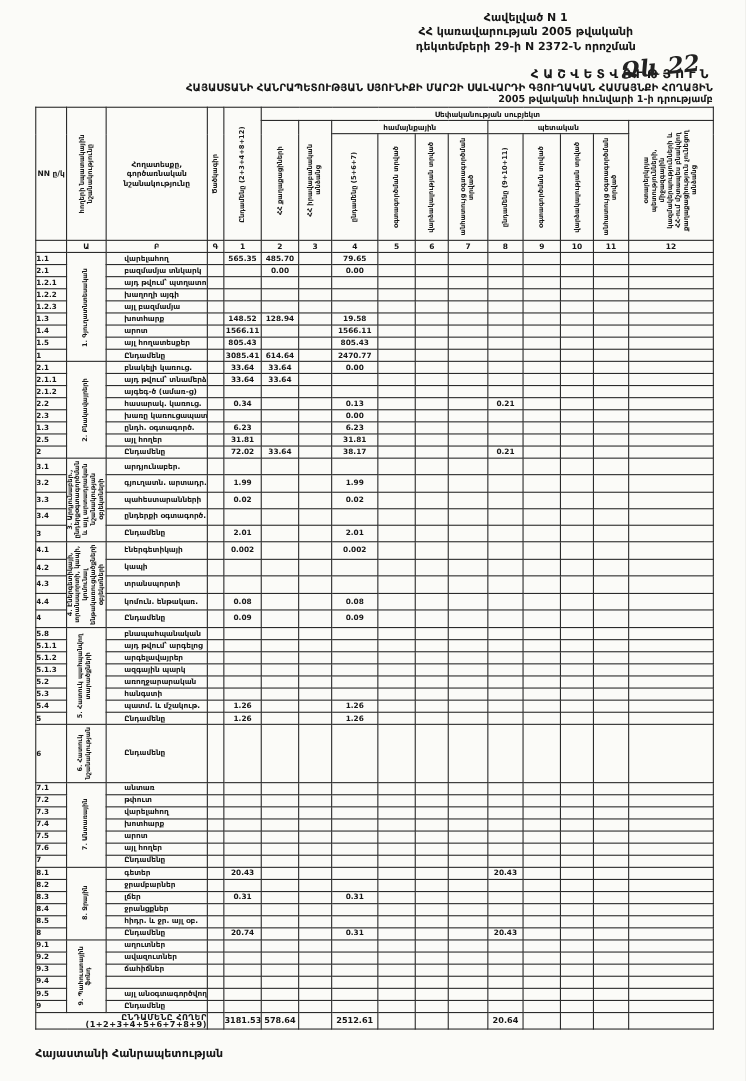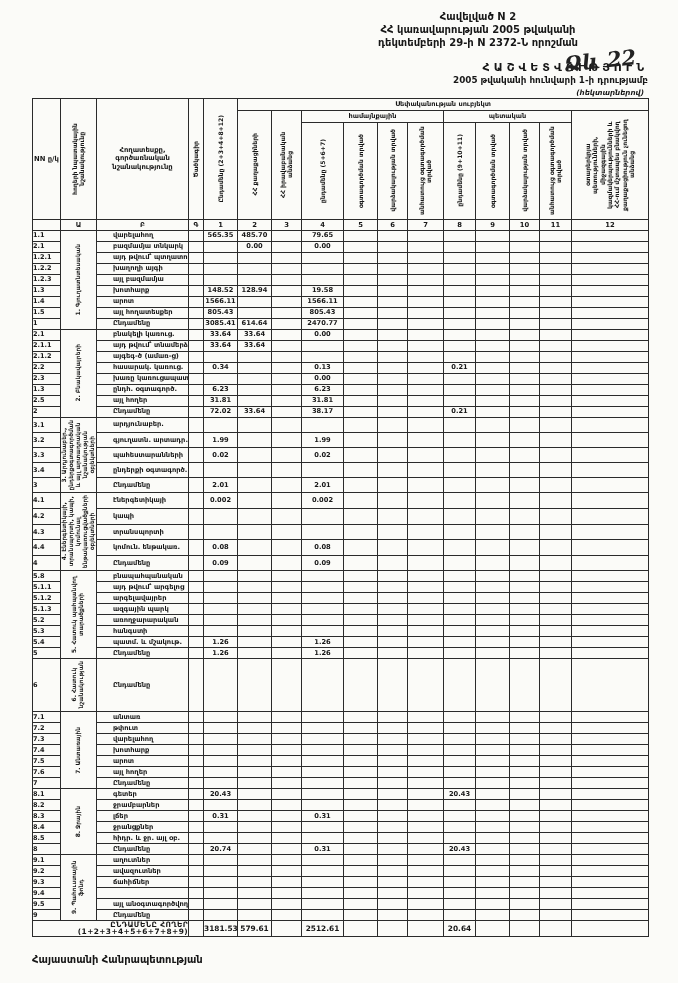--- a/index.html
+++ b/index.html
@@ -47,32 +47,32 @@
 
   .footer { display:flex; justify-content:space-between; align-items:flex-end;
             margin-top:16px; font-weight:700; font-size:10px; line-height:1.35; }
 </style>
 </head>
 <body>
 
 <div class="page">
 
   <div class="appendix">
-    <div>Հավելված N 2</div>
+    <div>Հավելված N 1</div>
     <div>ՀՀ կառավարության 2005 թվականի</div>
     <div>դեկտեմբերի 29-ի N 2372-Ն որոշման</div>
   </div>
 
   <div class="handwritten">Ձև 22</div>
 
   <div class="title-block">
     <div class="t-head">ՀԱՇՎԵՏՎՈՒԹՅՈՒՆ</div>
+    <div class="t-line">ՀԱՅԱՍՏԱՆԻ ՀԱՆՐԱՊԵՏՈՒԹՅԱՆ ՍՅՈՒՆԻՔԻ ՄԱՐԶԻ ՍԱԼՎԱՐԴԻ ԳՅՈՒՂԱԿԱՆ ՀԱՄԱՅՆՔԻ ՀՈՂԱՅԻՆ</div>
     <div class="t-date">2005 թվականի հունվարի 1-ի դրությամբ</div>
   </div>
-  <div class="units">(հեկտարներով)</div>
 
   <table>
     <colgroup>
       <col style="width:28px">
         <col style="width:36px">
         <col style="width:92px">
         <col style="width:15px">
       <col style="width:34px">
         <col style="width:34px">
         <col style="width:30px">
@@ -1119,21 +1119,21 @@
           <td class="val"></td>
           <td class="val"></td>
           <td class="val"></td>
           <td class="val"></td>
           <td class="val"></td>
         </tr>
         <tr class="grand">
           <td class="glabel" colspan="3">ԸՆԴԱՄԵՆԸ ՀՈՂԵՐ (1+2+3+4+5+6+7+8+9)</td>
           <td class="val"></td>
           <td class="val">3181.53</td>
-          <td class="val">579.61</td>
+          <td class="val">578.64</td>
           <td class="val"></td>
           <td class="val">2512.61</td>
           <td class="val"></td>
           <td class="val"></td>
           <td class="val"></td>
           <td class="val">20.64</td>
           <td class="val"></td>
           <td class="val"></td>
           <td class="val"></td>
           <td class="val"></td>

